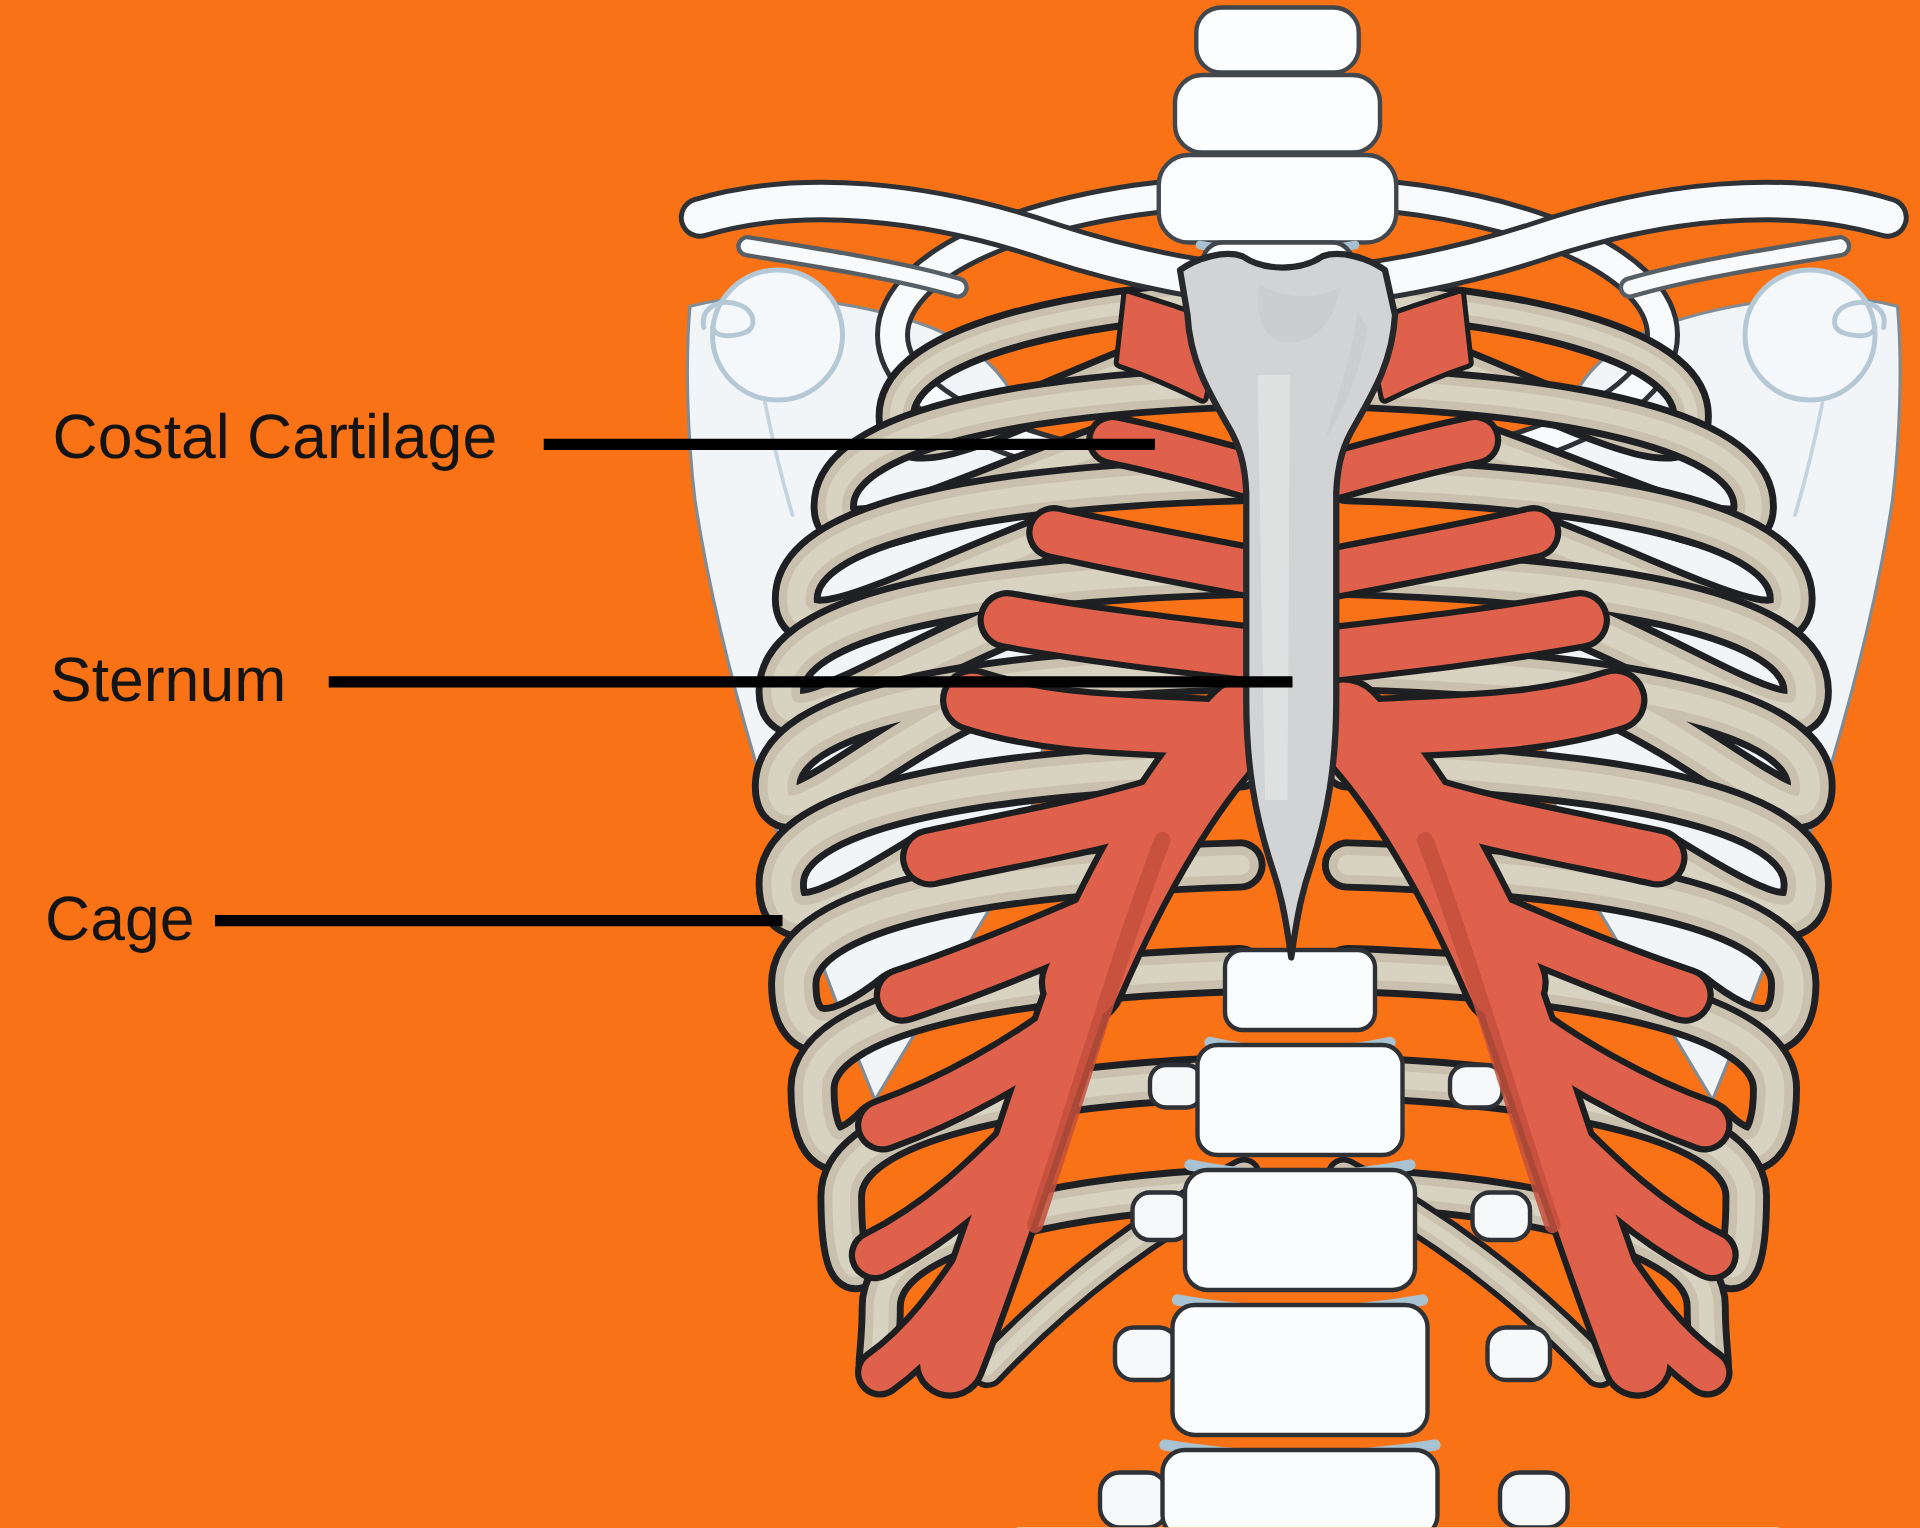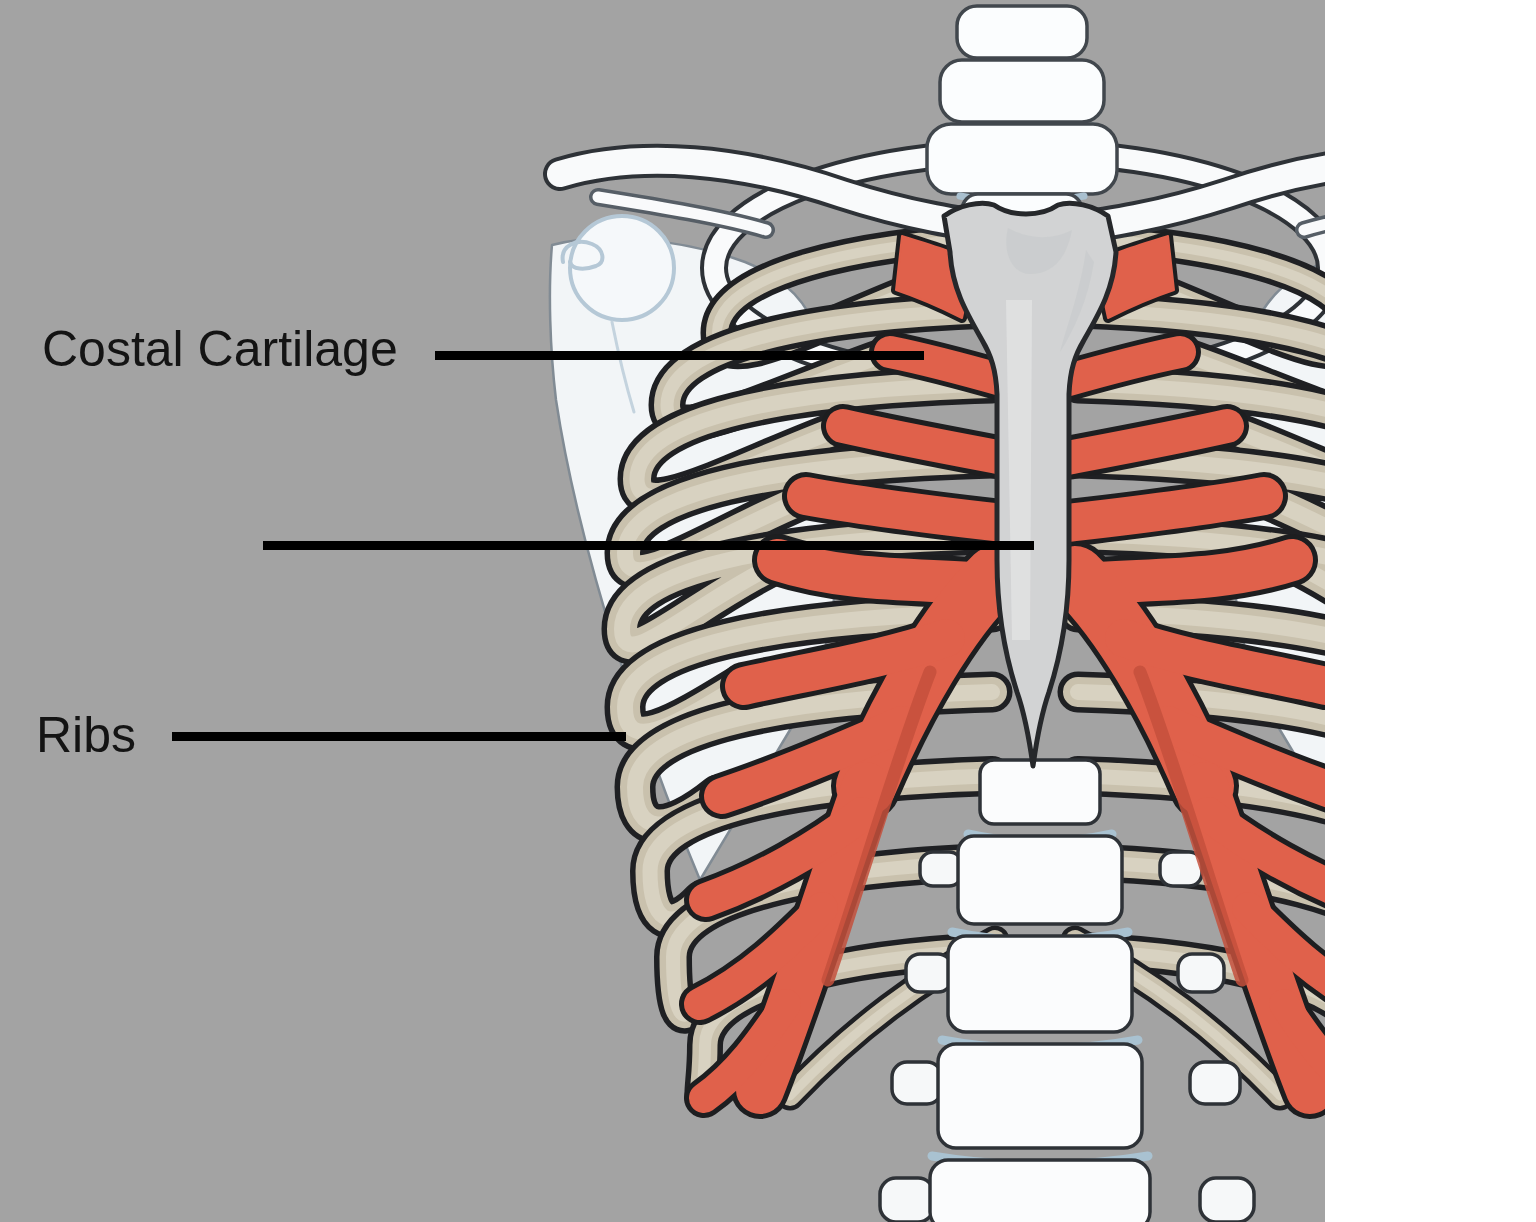--- a/index.html
+++ b/index.html
@@ -1,17 +1,17 @@
 <!DOCTYPE html>
 <html><head>
 <meta charset="utf-8">
 <style>
   html,body{margin:0;padding:0;background:#fff;}
   .canvas{
-    position:relative;width:1325px;height:1222px;background:#a3a3a3;
+    position:relative;width:1536px;height:1222px;background:#f97316;
     overflow:hidden;font-family:"Liberation Sans",sans-serif;
   }
   .art{position:absolute;left:0;top:0;width:1536px;height:1222px;}
   .label{
     position:absolute;color:#141414;font-size:50px;line-height:55px;
     white-space:nowrap;letter-spacing:0;
   }
   .title{font-weight:bold;}
   .leader{position:absolute;height:9px;background:#000000;}
 </style>
@@ -179,14 +179,15 @@
       <path d="M 1086 250 C 1080 292, 1068 322, 1060 352 C 1074 330, 1088 300, 1094 262 Z" fill="#c7c9cb" opacity="0.6"></path>
       <path d="M 1006 300 L 1032 300 L 1030 640 L 1012 640 Z" fill="#e4e5e6" opacity="0.7"></path>
     </g>
   </svg>
 
   <div class="leader" style="left:435px;top:351px;width:489px;"></div>
   <div class="leader" style="left:263px;top:541px;width:771px;"></div>
   <div class="leader" style="left:172px;top:732px;width:454px;"></div>
 
   <div class="label" style="left:42px;top:322px;">Costal Cartilage</div>
-  <div class="label" style="left:36px;top:708px;">Ribs</div>
+  <div class="label" style="left:40px;top:517px;">Sternum</div>
+  <div class="label" style="left:36px;top:708px;">Cage</div>
 </div>
 
 </body></html>

